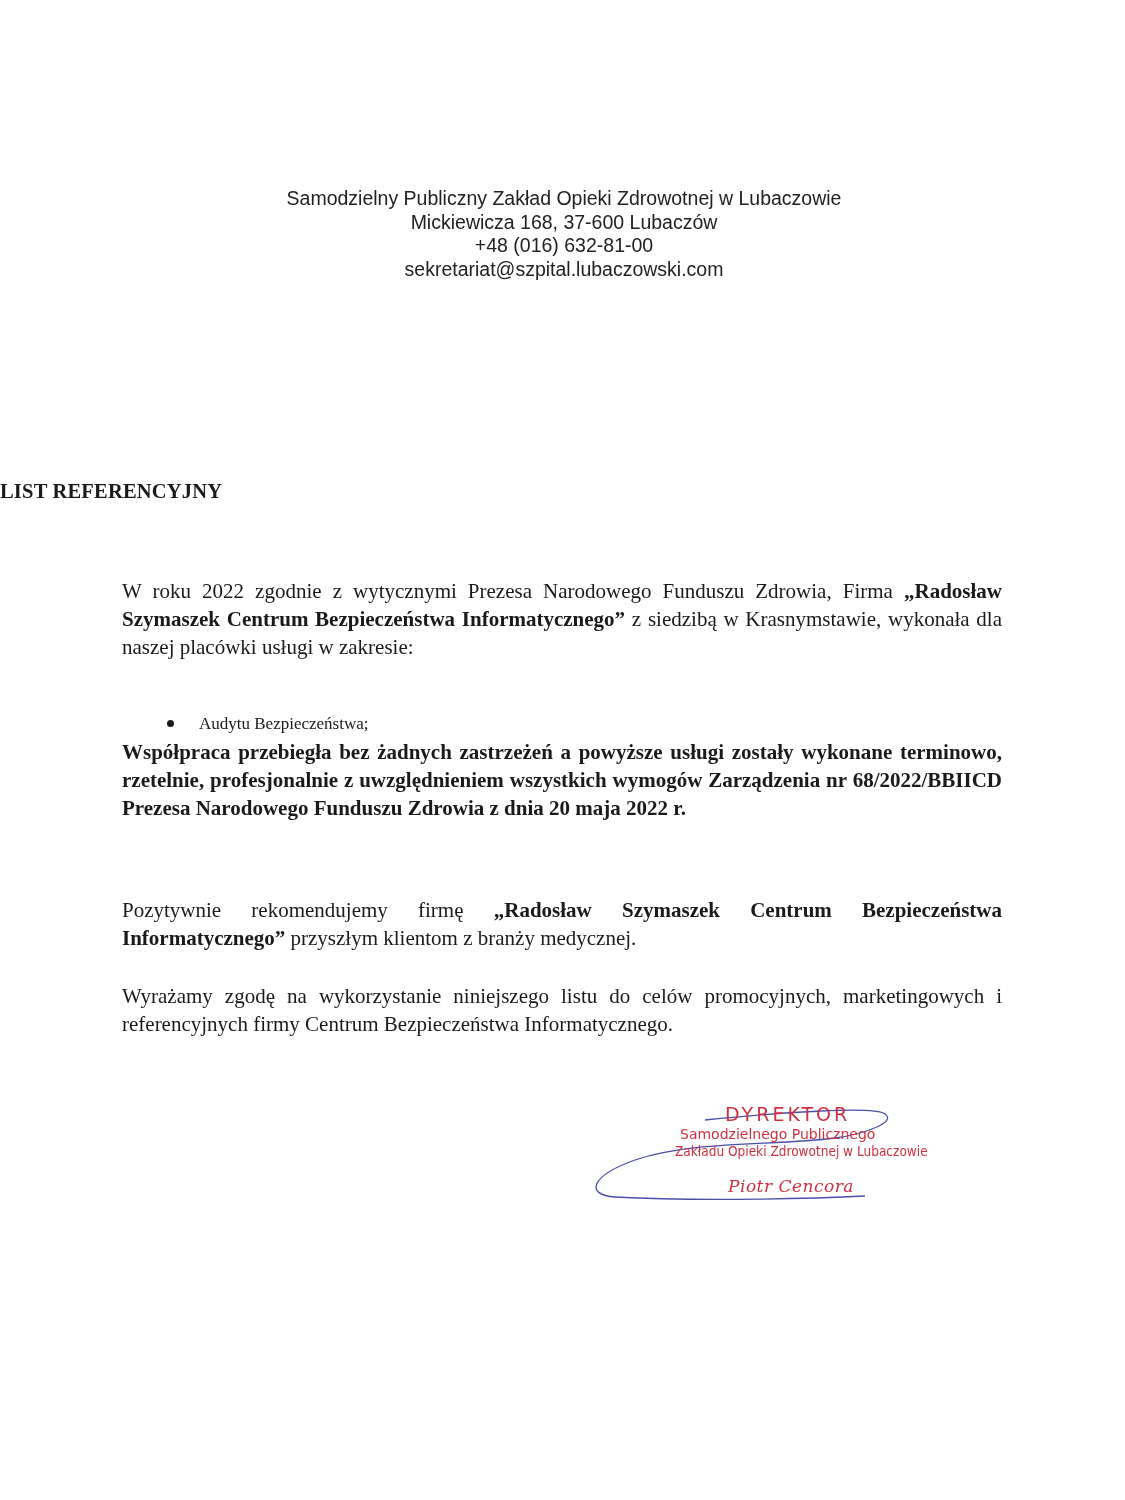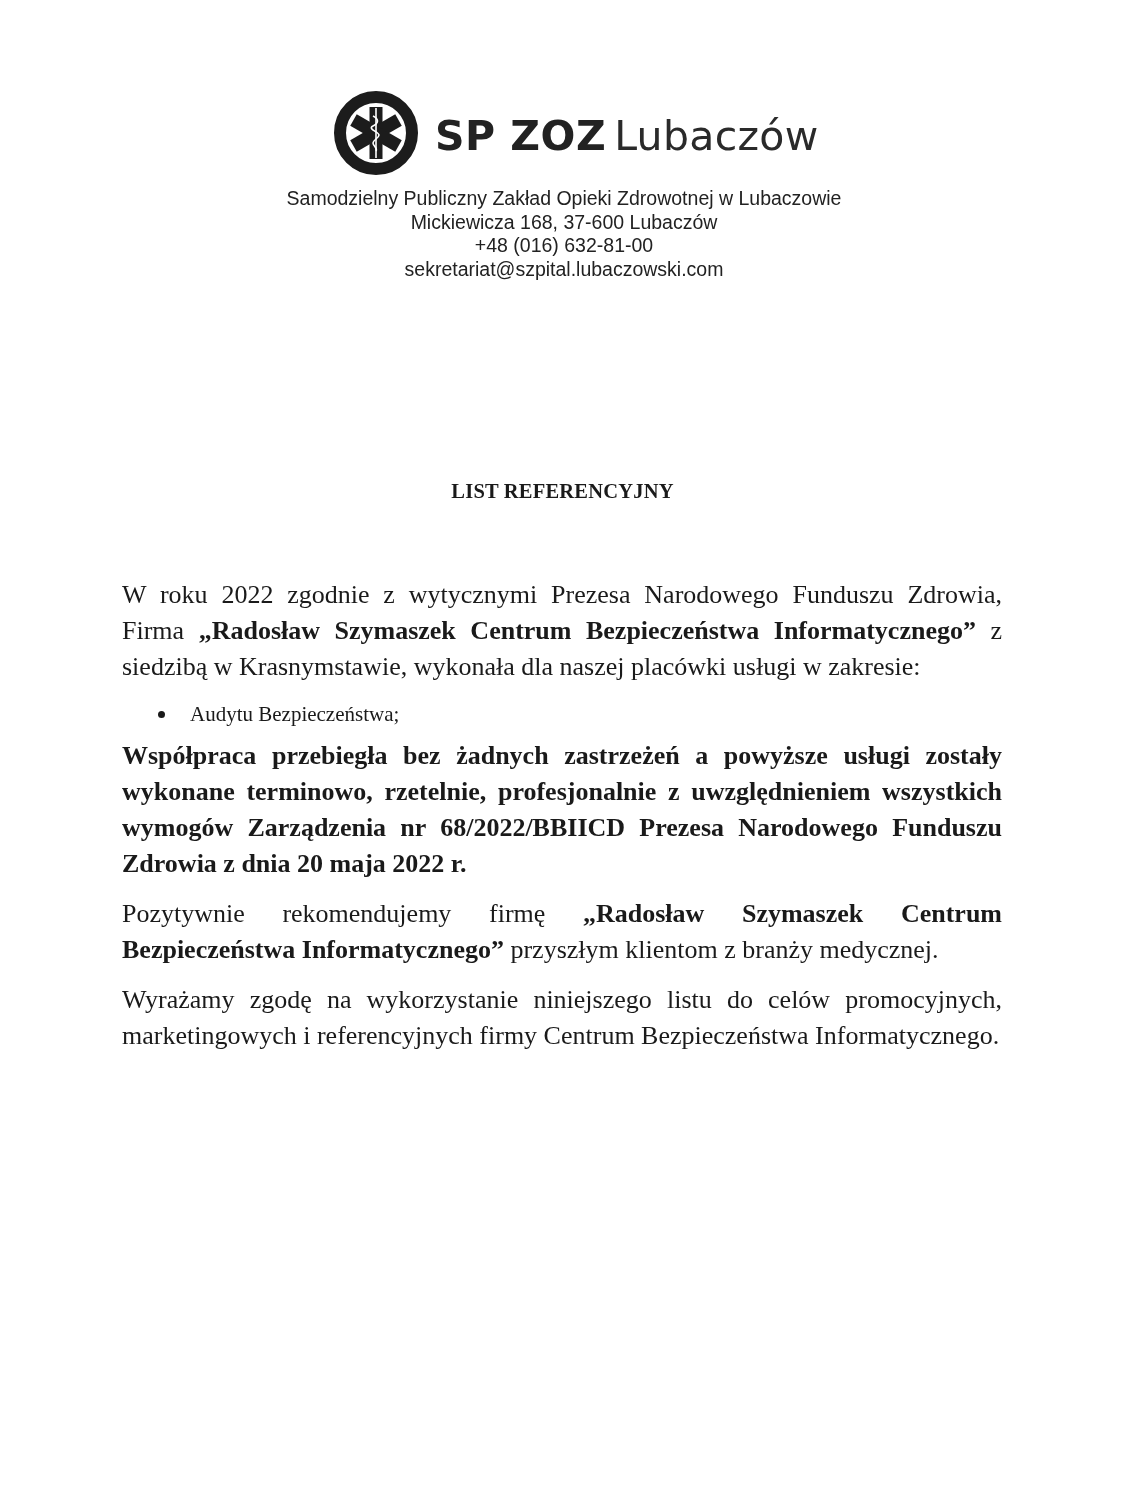--- a/index.html
+++ b/index.html
@@ -75,44 +75,44 @@
       font-size: 21px;
       white-space: nowrap;
     }
 
     
     .title {
       position: absolute;
       left: 0;
       width: 1125px;
       top: 480px;
-      text-align: center;
+      text-align: left;
       font-weight: bold;
       font-size: 20.5px;
       letter-spacing: 0.2px;
     }
 
     
     .body-text {
       position: absolute;
       left: 122px;
       width: 880px;
-      font-size: 26px;
-      line-height: 36px;
+      font-size: 21px;
+      line-height: 28px;
       text-align: justify;
     }
     .body-text b { font-weight: bold; }
     .p1 { top: 577px; }
     .list {
       position: absolute;
       left: 150px;
       top: 695px;
-      font-size: 21px;
+      font-size: 17px;
       line-height: 31px;
-      margin: 4px;
+      margin: 13px;
       padding: 0;
       list-style: none;
     }
     .list li {
       position: relative;
       padding-left: 36px;
       white-space: nowrap;
     }
     .list li .bullet {
       position: absolute;
@@ -174,35 +174,20 @@
       font-style: italic;
       font-size: 17px;
       letter-spacing: 0.5px;
     }
   </style>
 </head>
 <body>
 
 <div class="page">
 
-  <div class="logo-row">
-    <svg class="logo-icon" viewBox="0 0 86 86">
-      <circle cx="43" cy="43" r="36" fill="none" stroke="#1c1c1c" stroke-width="12"></circle>
-      <g fill="#1c1c1c" transform="translate(43,43)">
-        <rect x="-6.5" y="-26" width="13" height="52"></rect>
-        <rect x="-6.5" y="-26" width="13" height="52" transform="rotate(60)"></rect>
-        <rect x="-6.5" y="-26" width="13" height="52" transform="rotate(-60)"></rect>
-      </g>
-      <path d="M43 18 L43 68" stroke="#ffffff" stroke-width="1.6"></path>
-      <path d="M40 26 C46 29,46 33,40 36 C34 39,46 42,46 45 C46 48,40 50,40 53 C40 56,45 58,43 61" fill="none" stroke="#ffffff" stroke-width="1.6"></path>
-    </svg>
-    <div class="logo-text">
-      <span class="strong">SP ZOZ</span><span class="light">Lubaczów</span>
-    </div>
-  </div>
 
   <div class="address">
     <div>Samodzielny Publiczny Zakład Opieki Zdrowotnej w Lubaczowie</div>
     <div>Mickiewicza 168, 37-600 Lubaczów</div>
     <div>+48 (016) 632-81-00</div>
     <div>sekretariat@szpital.lubaczowski.com</div>
   </div>
 
 
   <div class="title">LIST REFERENCYJNY</div>
@@ -212,14 +197,23 @@
   <ul class="list">
     <li><span class="bullet"></span><span>Audytu Bezpieczeństwa;</span></li>
   </ul>
 
   <div class="body-text p2">Współpraca przebiegła bez żadnych zastrzeżeń a powyższe usługi zostały wykonane terminowo, rzetelnie, profesjonalnie z uwzględnieniem wszystkich wymogów Zarządzenia nr 68/2022/BBIICD Prezesa Narodowego Funduszu Zdrowia z dnia 20 maja 2022 r.</div>
 
   <div class="body-text p4">Wyrażamy zgodę na wykorzystanie niniejszego listu do celów promocyjnych, marketingowych i referencyjnych firmy  Centrum Bezpieczeństwa Informatycznego.</div>
 
   <div class="body-text p3"><span>Pozytywnie rekomendujemy firmę </span><b>„Radosław Szymaszek Centrum Bezpieczeństwa Informatycznego”</b><span> przyszłym klientom z branży medycznej.</span></div>
 
+  <div class="stamp">
+    <svg class="swirl" viewBox="0 0 340 110">
+      <path d="M120 20 C200 12, 290 6, 300 14 C312 22, 280 34, 250 38 C190 46, 110 40, 50 60 C5 76, 0 95, 30 97 C120 102, 240 98, 280 96" fill="none" stroke="#4a4fa8" stroke-width="1.3"></path>
+    </svg>
+    <div class="st-line st-title">DYREKTOR</div>
+    <div class="st-line st-sub1">Samodzielnego Publicznego</div>
+    <div class="st-line st-sub2">Zakładu Opieki Zdrowotnej w Lubaczowie</div>
+    <div class="st-line st-name">Piotr Cencora</div>
+  </div>
 
 </div>
 
 </body></html>

